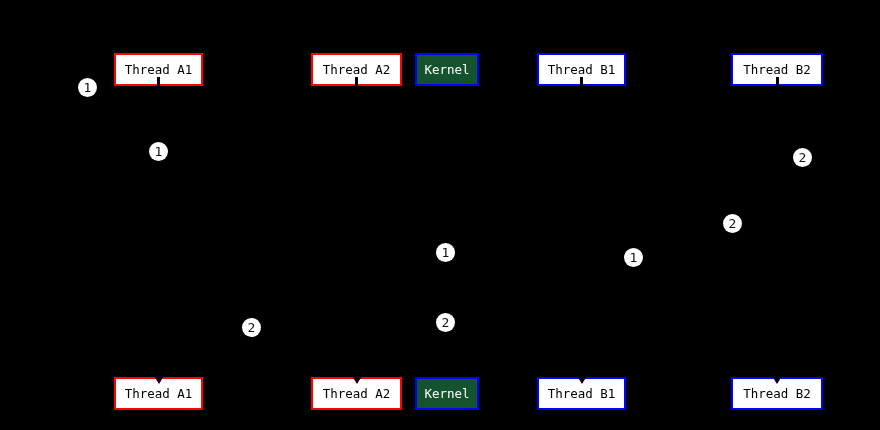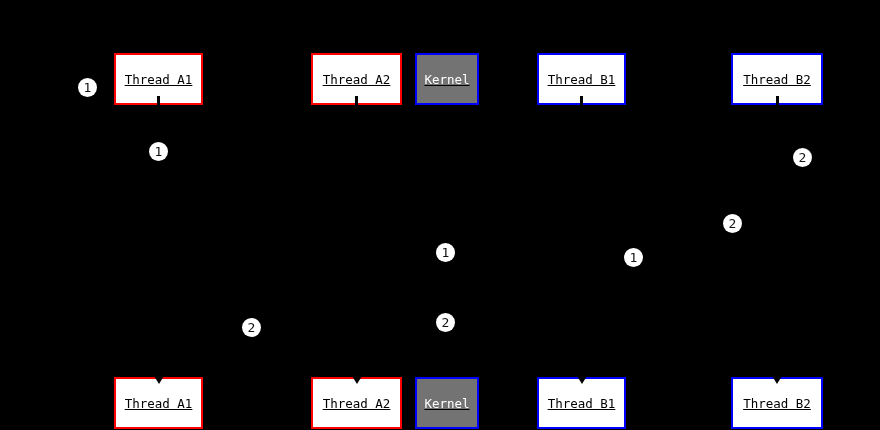--- a/index.html
+++ b/index.html
@@ -10,35 +10,34 @@
   .stage {
     position: relative;
     width: 880px;
     height: 430px;
     background: #000000;
     overflow: hidden;
     font-family: "DejaVu Sans Mono", "Liberation Mono", monospace;
   }
   .node {
     position: absolute;
-    height: 52px;
+    height: 33px;
     box-sizing: border-box;
     background: #ffffff;
     border: 2.5px solid #000000;
     display: flex;
     align-items: center;
     justify-content: center;
-    text-decoration: underline;
   }
   .row-top { top: 53px; }
   .row-bottom { top: 377px; }
   .accent-red { border-color: #ff0000; }
   .accent-blue { border-color: #0000ff; margin-left: 44px; }
   .kernel {
-    background: #737373;
+    background: #14532d;
     border-color: #0000ff;
   }
   .node .lbl {
     font-size: 12.5px;
     color: #000000;
     white-space: nowrap;
   }
   .kernel .lbl { color: #ffffff; }
   
   .tick {

